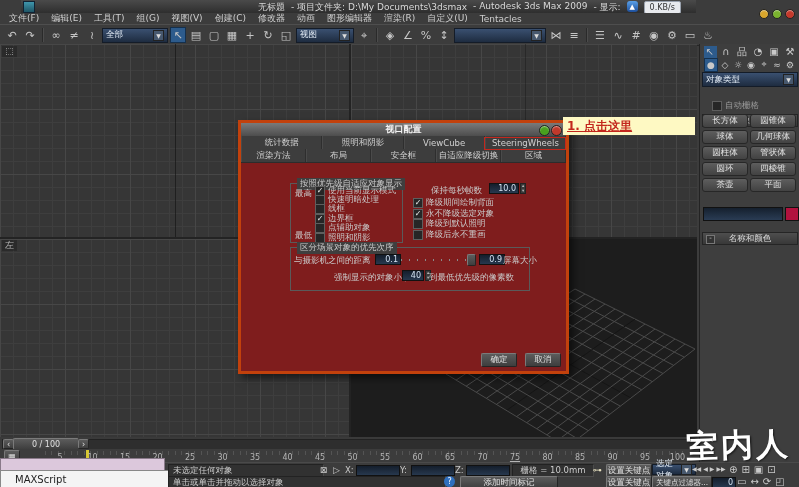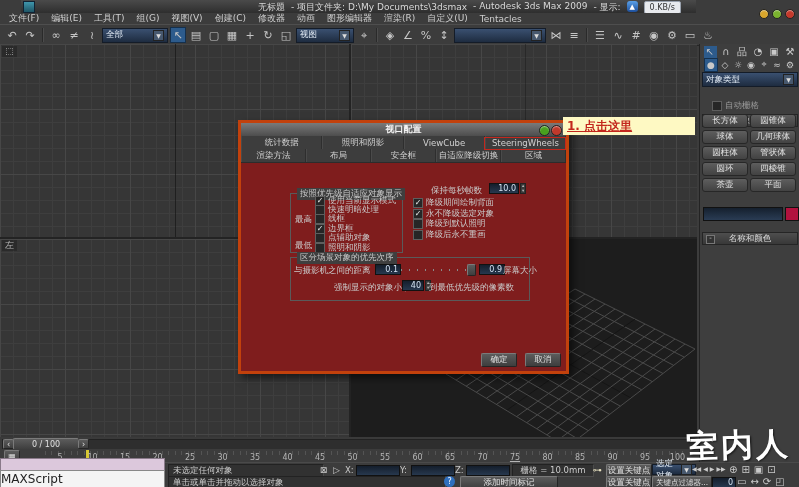--- a/index.html
+++ b/index.html
@@ -33,21 +33,21 @@
     background-size:65px 65px,65px 65px,13px 13px,13px 13px;}
   .vpdiv{background:#232323;}
   .vplabel{font-size:9px;color:#b5b5b5;background:rgba(20,20,20,.35);padding:0 3px;line-height:11px;}
   .persp{background:#1d1d1d;overflow:hidden;}
   
   .dialog{left:238px;top:120px;width:325px;height:248px;background:#7f1d1d;border:3px solid #c2410c;box-shadow:4px 4px 8px rgba(0,0,0,.55);z-index:20;}
   .dlg-title{left:0;top:0;width:100%;height:13px;background:linear-gradient(#7a7a7a,#4d4d4d);display:flex;align-items:center;justify-content:center;font-size:9px;font-weight:bold;color:#f2f2f2;border-bottom:1px solid #2e2e2e;}
   .dlg-circ{width:9px;height:9px;border-radius:50%;border:1px solid #222;box-shadow:inset 0 1px 1px rgba(255,255,255,.5);}
   .tabs{left:0;width:100%;height:13px;display:flex;background:#3d3d3d;border-bottom:1px solid #2c2c2c;}
   .tab{flex:1;display:flex;align-items:center;justify-content:center;font-size:8.5px;color:#d2d2d2;border-right:1px solid #2e2e2e;border-left:1px solid #4a4a4a;white-space:nowrap;overflow:hidden;}
-  .grp{border:1px groove #5a5a5a;margin-top:10px;}
+  .grp{border:1px groove #5a5a5a;}
   .grp-title{position:absolute;top:-6px;left:6px;background:#3f3f3f;padding:0 3px;font-size:8.5px;color:#c8c8c8;white-space:nowrap;}
   .chkrow{display:flex;align-items:center;gap:3px;height:9.4px;}
   .chkrow2{display:flex;align-items:center;gap:3px;height:10.6px;}
   .chk{width:8px;height:8px;background:#262626;border:1px solid #5e5e5e;color:#eee;font-size:8px;line-height:7px;text-align:center;flex:none;}
   .chklbl{font-size:8.5px;color:#c9c9c9;white-space:nowrap;}
   .dlbl{font-size:8.5px;color:#c9c9c9;white-space:nowrap;}
   .numfield{background:linear-gradient(#141e2c,#27384e);border:1px solid #111;color:#d4e2f2;font-size:8px;display:flex;align-items:center;justify-content:flex-end;padding:0 2px;}
   .spin{display:flex;flex-direction:column;justify-content:center;font-size:4.5px;line-height:4.5px;color:#bbb;background:#3a3a3a;border:1px solid #222;padding:0 1px;margin-left:1px;}
   .btn3d{background:linear-gradient(#5c5c5c,#3e3e3e);border:1px solid;border-color:#7a7a7a #242424 #242424 #7a7a7a;border-radius:2px;color:#e0e0e0;font-size:8.5px;display:flex;align-items:center;justify-content:center;white-space:nowrap;}
   .dots{background-image:repeating-linear-gradient(90deg,#8a8a8a 0 1px,transparent 1px 8px);height:2px;}
@@ -72,21 +72,21 @@
   .groove{left:2px;top:2px;width:692px;height:9px;background:#2e2e2e;border:1px solid #222;}
   .trackbar{left:0;top:449px;width:697px;height:13px;background:#3c3c3c;border-bottom:1px solid #262626;}
   .ticksline{left:45px;top:2px;width:640px;height:4px;background-image:repeating-linear-gradient(90deg,#545454 0 1px,transparent 1px 6.5px);}
   .tick{position:absolute;top:4px;font-size:8px;color:#b5b5b5;transform:translateX(-50%);}
   
   .statusbar{left:0;top:462px;width:799px;height:25px;background:#3c3c3c;border-top:1px solid #4a4a4a;}
   .inset{background:#313131;border:1px solid;border-color:#222 #4c4c4c #4c4c4c #222;color:#ccc;font-size:8.5px;display:flex;align-items:center;padding:0 4px;white-space:nowrap;overflow:hidden;}
   .slabel{font-size:8.5px;color:#c9c9c9;}
   .sicon{color:#c9c9c9;font-size:9px;display:flex;align-items:center;justify-content:center;}
   .mxs-pink{left:0;top:-5px;width:163px;height:12px;background:#dcc8dc;border:1px solid #8a7a8a;}
-  .mxs-white{left:0;top:7px;width:163px;height:16px;background:#f4f4f4;border:1px solid #888;color:#222;font-size:12px;display:flex;align-items:center;}
+  .mxs-white{left:0;top:7px;width:163px;height:16px;background:#f4f4f4;border:1px solid #888;color:#222;font-size:10px;display:flex;align-items:center;padding-left:14px;}
   .helpcirc{width:11px;height:11px;border-radius:50%;background:#2f6fbe;color:#fff;font-size:8px;display:flex;align-items:center;justify-content:center;}
   .watermark{left:686px;top:424px;z-index:50;color:#fff;font-family:"DejaVu Serif",serif;font-weight:bold;font-size:32px;letter-spacing:3px;text-shadow:1px 1px 2px rgba(0,0,0,.6);transform:rotate(-2deg);white-space:nowrap;}
 </style>
 </head>
 <body>
 
 <div id="root">
 
   <div class="abs titlebar">
     <div class="abs appicon"></div>
@@ -223,21 +223,21 @@
         <div class="tab">渲染方法</div>
         <div class="tab">布局</div>
         <div class="tab">安全框</div>
         <div class="tab">自适应降级切换</div>
         <div class="tab">区域</div>
       </div>
     <div class="abs redbox" style="left:243px;top:14px;width:80px;height:11px;"></div>
 
     <div class="abs grp" style="left:49px;top:60px;width:111px;height:58px;">
       <div class="grp-title">按照优先级自适应对象显示</div>
-      <div class="abs dlbl" style="left:4px;top:20px;font-family:Liberation Serif, serif;">最高</div>
+      <div class="abs dlbl" style="left:4px;top:4px;font-family:Liberation Serif, serif;">最高</div>
       <div class="abs dlbl" style="left:4px;top:46px;">最低</div>
       <div class="abs" style="left:24px;top:2px;" id="grp1-left">
           <div class="chkrow">
             <span class="chk">✓</span>
             <span class="chklbl">使用当前显示模式</span>
           </div>
           <div class="chkrow">
             <span class="chk"></span>
             <span class="chklbl">快速明暗处理</span>
           </div>

